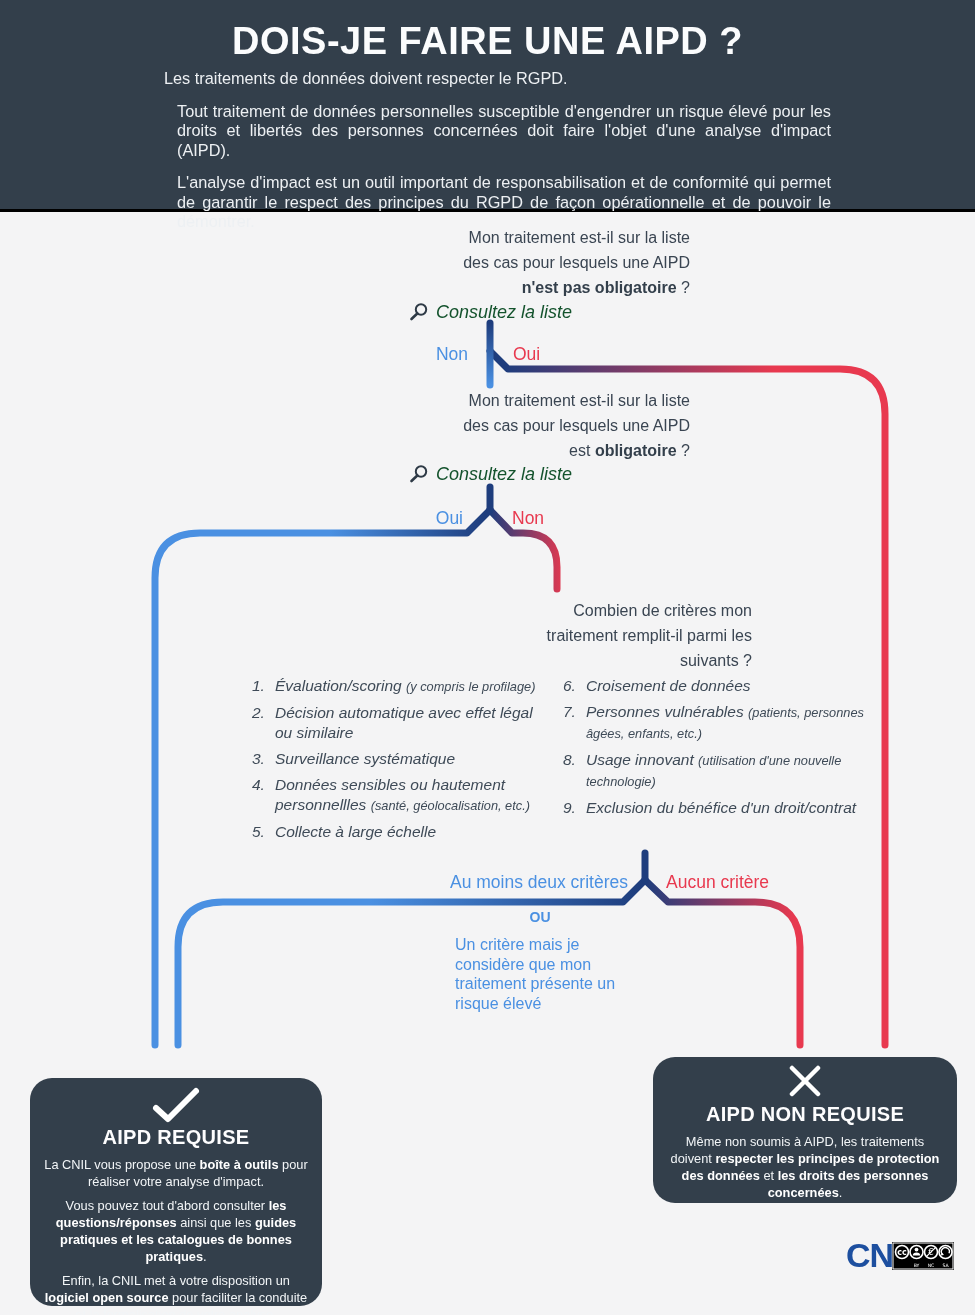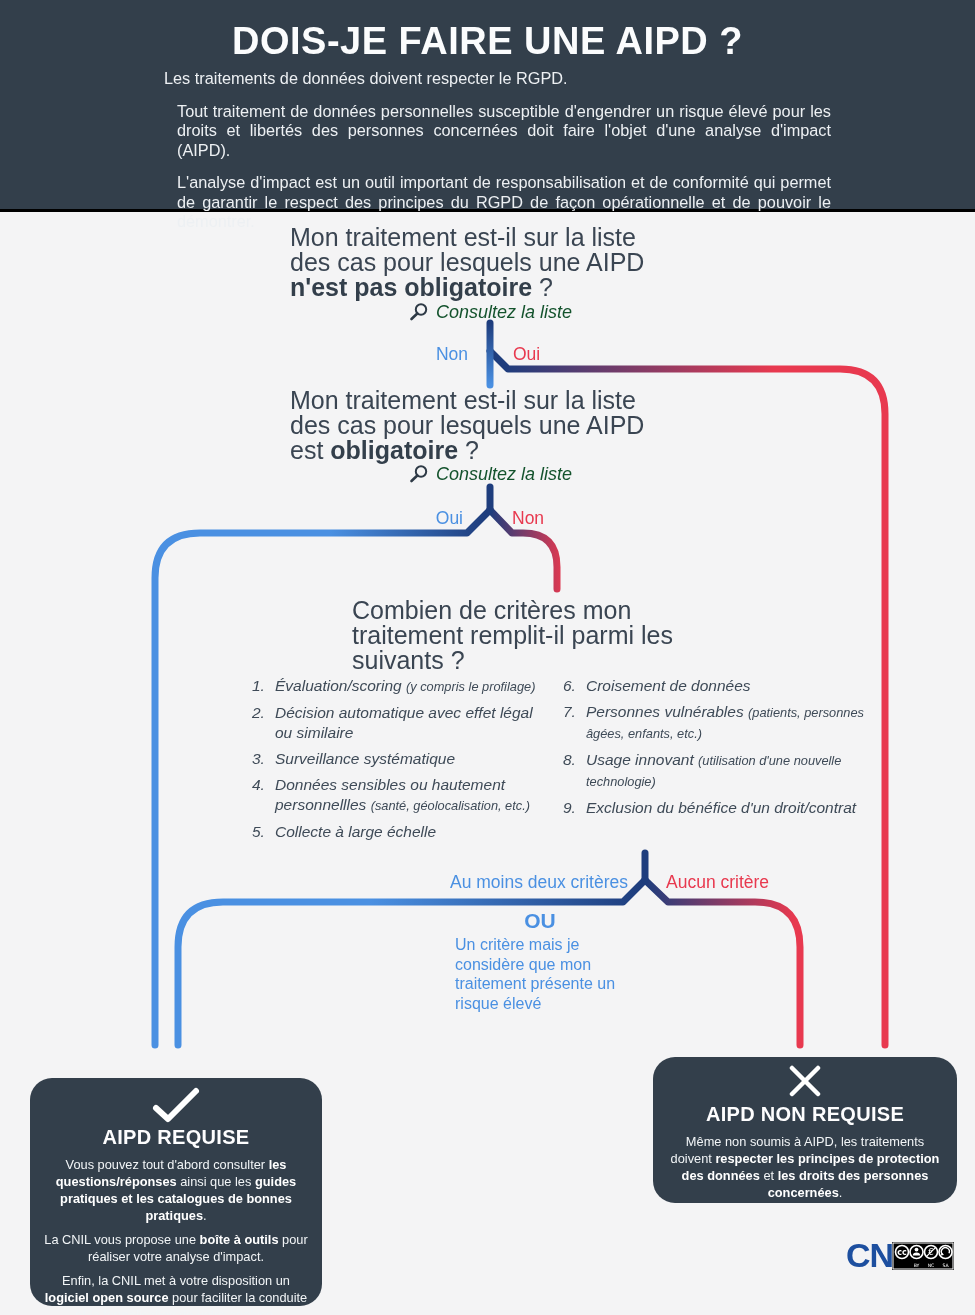--- a/index.html
+++ b/index.html
@@ -20,36 +20,36 @@
     text-align:center;color:#fbfcfd;
     font-size:38px;font-weight:800;letter-spacing:.5px;
   }
   .intro{width:680px;margin-left:164px;color:#edf0f3;font-size:16.3px;line-height:19.5px;}
   .intro .l1{text-align:left;}
   .intro p{margin:13px;text-align:justify;}
   .intro .p2{margin-top:11px;}
   
   .flow{position:relative;width:975px;height:1103px;}
   .flow svg.lines{position:absolute;left:0;top:0;}
-  .q{position:absolute;text-align:left;color:#3a4552;font-size:25px;line-height:25px;}
+  .q{position:absolute;text-align:right;color:#3a4552;font-size:16px;line-height:25px;}
   .q b{font-weight:700;color:#333f4b;}
   .consult{
     position:absolute;width:400px;display:flex;align-items:flex-end;justify-content:center;gap:7px;
     font-style:italic;font-size:18px;color:#14532d;cursor:pointer;
   }
   .lbl{position:absolute;font-size:17.5px;height:22px;line-height:22px;}
   .lbl.right-align{text-align:right;}
   .blue{color:#4a90e2;}
   .red{color:#e8394f;}
   .crit-col{position:absolute;}
   .crit{display:flex;margin-bottom:6px;font-style:italic;font-size:15.5px;color:#3e4a57;line-height:20px;}
   .crit .num{width:23px;flex:none;}
   .crit .ct{flex:1;}
   .note{font-size:12.8px;}
-  .or-lbl{position:absolute;font-size:21px;font-weight:700;text-align:center;}
+  .or-lbl{position:absolute;font-size:14px;font-weight:700;text-align:center;}
   .alt-txt{position:absolute;font-size:16px;line-height:19.5px;}
   
   .result{
     position:absolute;background:#333f4b;border-radius:22px;
     color:#fff;text-align:center;box-sizing:border-box;padding-top:6px;
   }
   .result .ricon{display:block;margin:2px auto 0;}
   .result h2{margin:2px 0 3px;font-size:20px;font-weight:700;letter-spacing:.3px;color:#fdfdfe;}
   .box-p{margin:7px 13px;font-size:12.8px;line-height:1.33;color:#f2f5f7;}
   .box-p b{font-weight:700;color:#ffffff;}
@@ -192,22 +192,22 @@
   <div class="lbl red" style="left:666px;top:659px">Aucun critère</div>
   <div class="or-lbl blue" style="left:480px;top:697px;width:120px">OU</div>
   <div class="alt-txt blue" style="left:455px;top:723px;width:168px">Un critère mais je considère que mon traitement présente un risque élevé</div>
 
   <div class="result" style="left:30px;top:866px;width:292px;height:228px">
     <svg class="ricon" width="56" height="38" viewBox="0 0 56 38">
       <polyline points="8,22 20,33 48,5" fill="none" stroke="#ffffff" stroke-width="6" stroke-linecap="round" stroke-linejoin="round"></polyline>
     </svg>
     <h2>AIPD REQUISE</h2>
     <div>
+        <p class="box-p"><span>La CNIL vous propose une </span><b>boîte à outils</b><span> pour réaliser votre analyse d'impact.</span></p>
         <p class="box-p"><span>Vous pouvez tout d'abord consulter </span><b>les questions/réponses</b><span> ainsi que les </span><b>guides pratiques et les catalogues de bonnes pratiques</b><span>.</span></p>
-        <p class="box-p"><span>La CNIL vous propose une </span><b>boîte à outils</b><span> pour réaliser votre analyse d'impact.</span></p>
         <p class="box-p"><span>Enfin, la CNIL met à votre disposition un </span><b>logiciel open source</b><span> pour faciliter la conduite et la formalisation de votre analyse.</span></p>
       </div>
   </div>
 
   <div class="result" style="left:653px;top:845px;width:304px;height:146px">
     <svg class="ricon" width="40" height="36" viewBox="0 0 40 36">
       <line x1="7" y1="3" x2="33" y2="29" stroke="#ffffff" stroke-width="4.5" stroke-linecap="round"></line>
       <line x1="33" y1="3" x2="7" y2="29" stroke="#ffffff" stroke-width="4.5" stroke-linecap="round"></line>
     </svg>
     <h2>AIPD NON REQUISE</h2>

